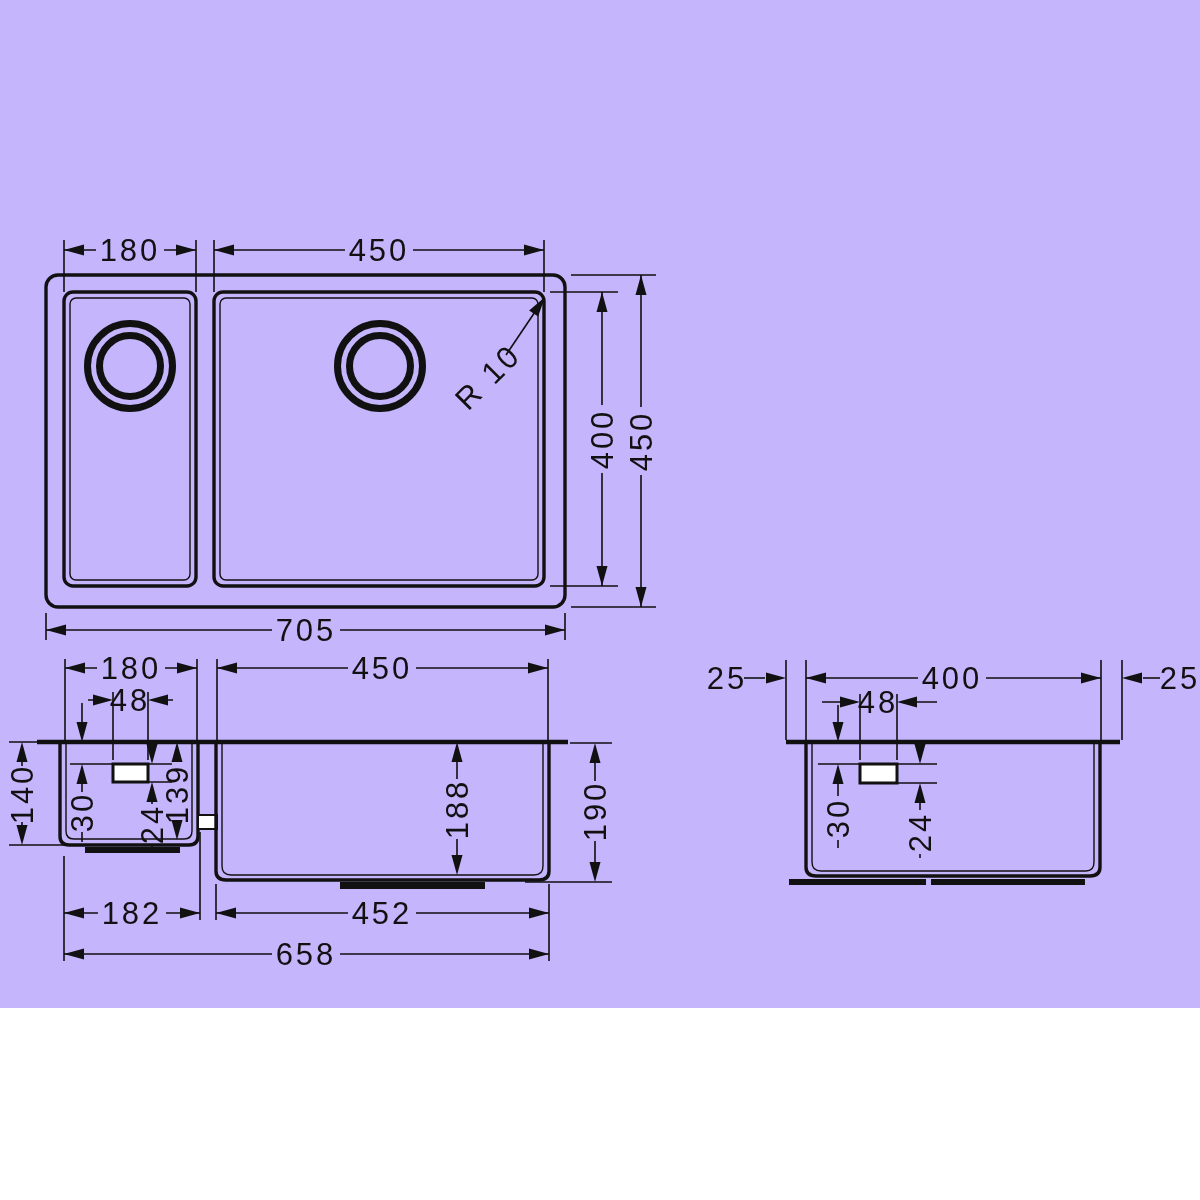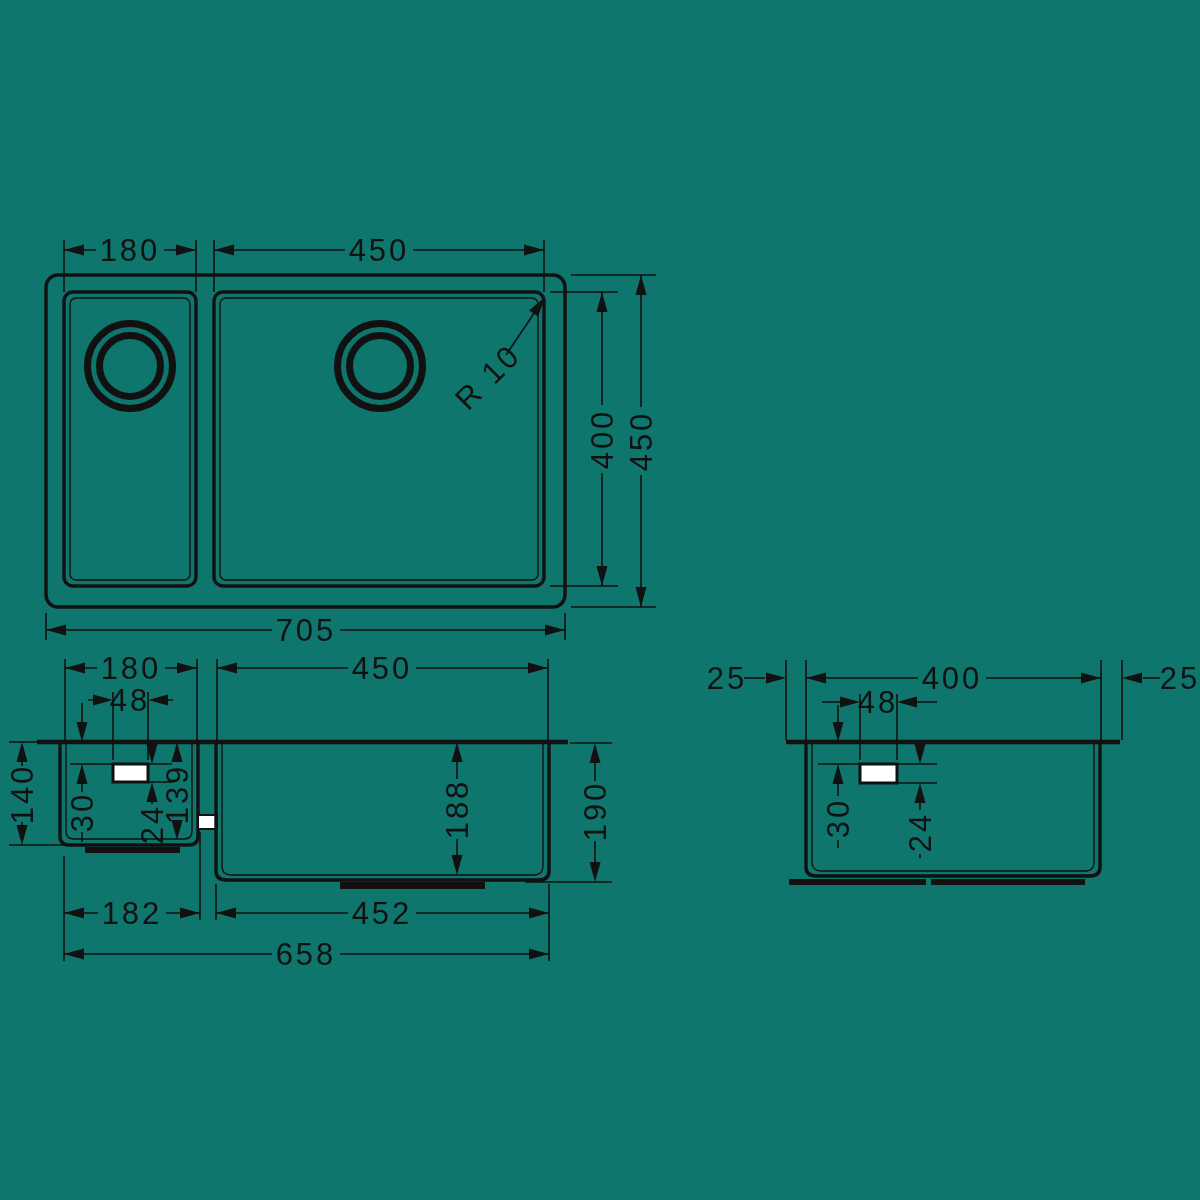--- a/index.html
+++ b/index.html
@@ -1,16 +1,16 @@
 <!DOCTYPE html>
 <html><head>
 <meta charset="utf-8">
 <style>
   html,body{margin:0;padding:0;background:#ffffff;}
-  .stage{width:1200px;height:1200px;background:#0f766e;position:relative;overflow:hidden;}
+  .stage{width:1200px;height:1008px;background:#c4b5fd;position:relative;overflow:hidden;}
   svg{display:block;}
   .thick{stroke:#111;stroke-width:3.4;fill:none;}
   .xthick{stroke:#111;stroke-width:4.4;fill:none;}
   .thin{stroke:#111;stroke-width:1.4;fill:none;}
   .dim{stroke:#111;stroke-width:1.6;fill:none;}
   .arr{fill:#111;stroke:none;}
   .bar{fill:#111;stroke:none;}
   .box{stroke:#111;stroke-width:3;fill:#ffffff;}
   .web{stroke:#111;stroke-width:2;fill:#ffffff;}
   text{font-family:"Liberation Sans","DejaVu Sans",sans-serif;font-size:31px;fill:#111;

